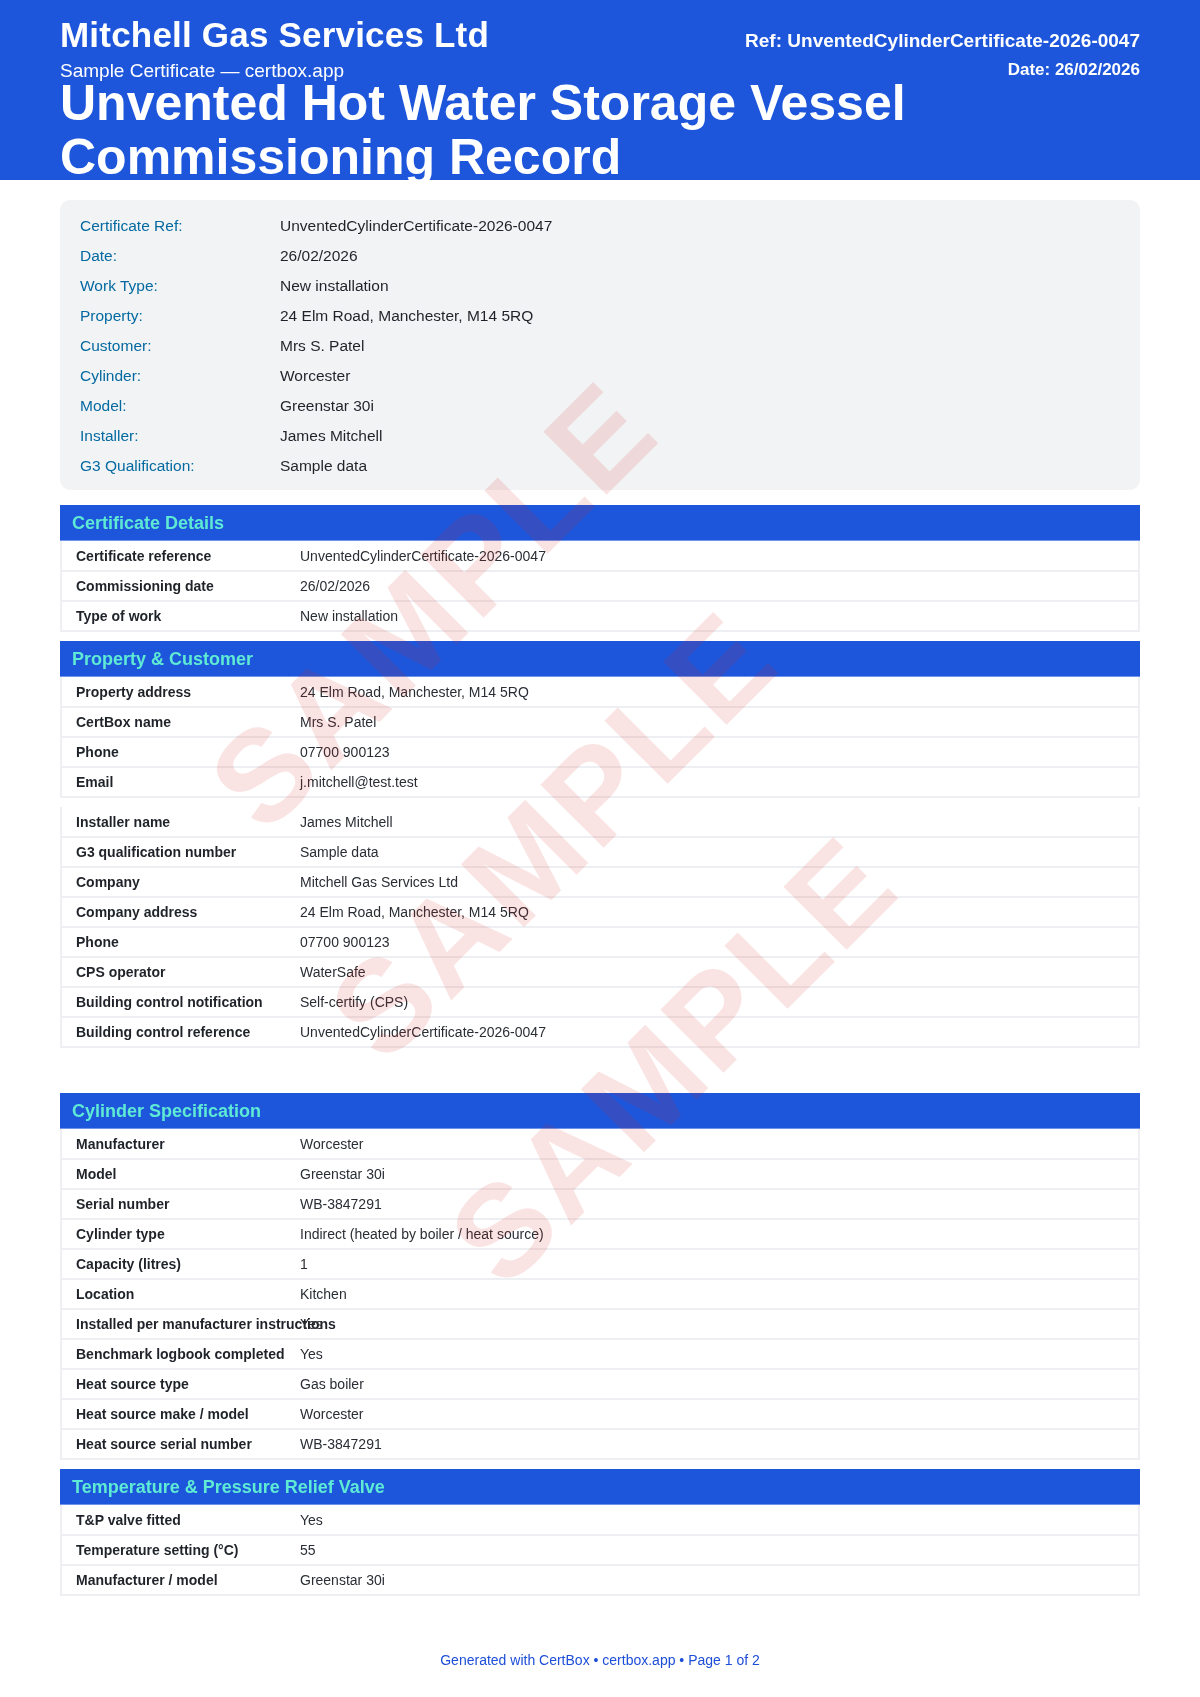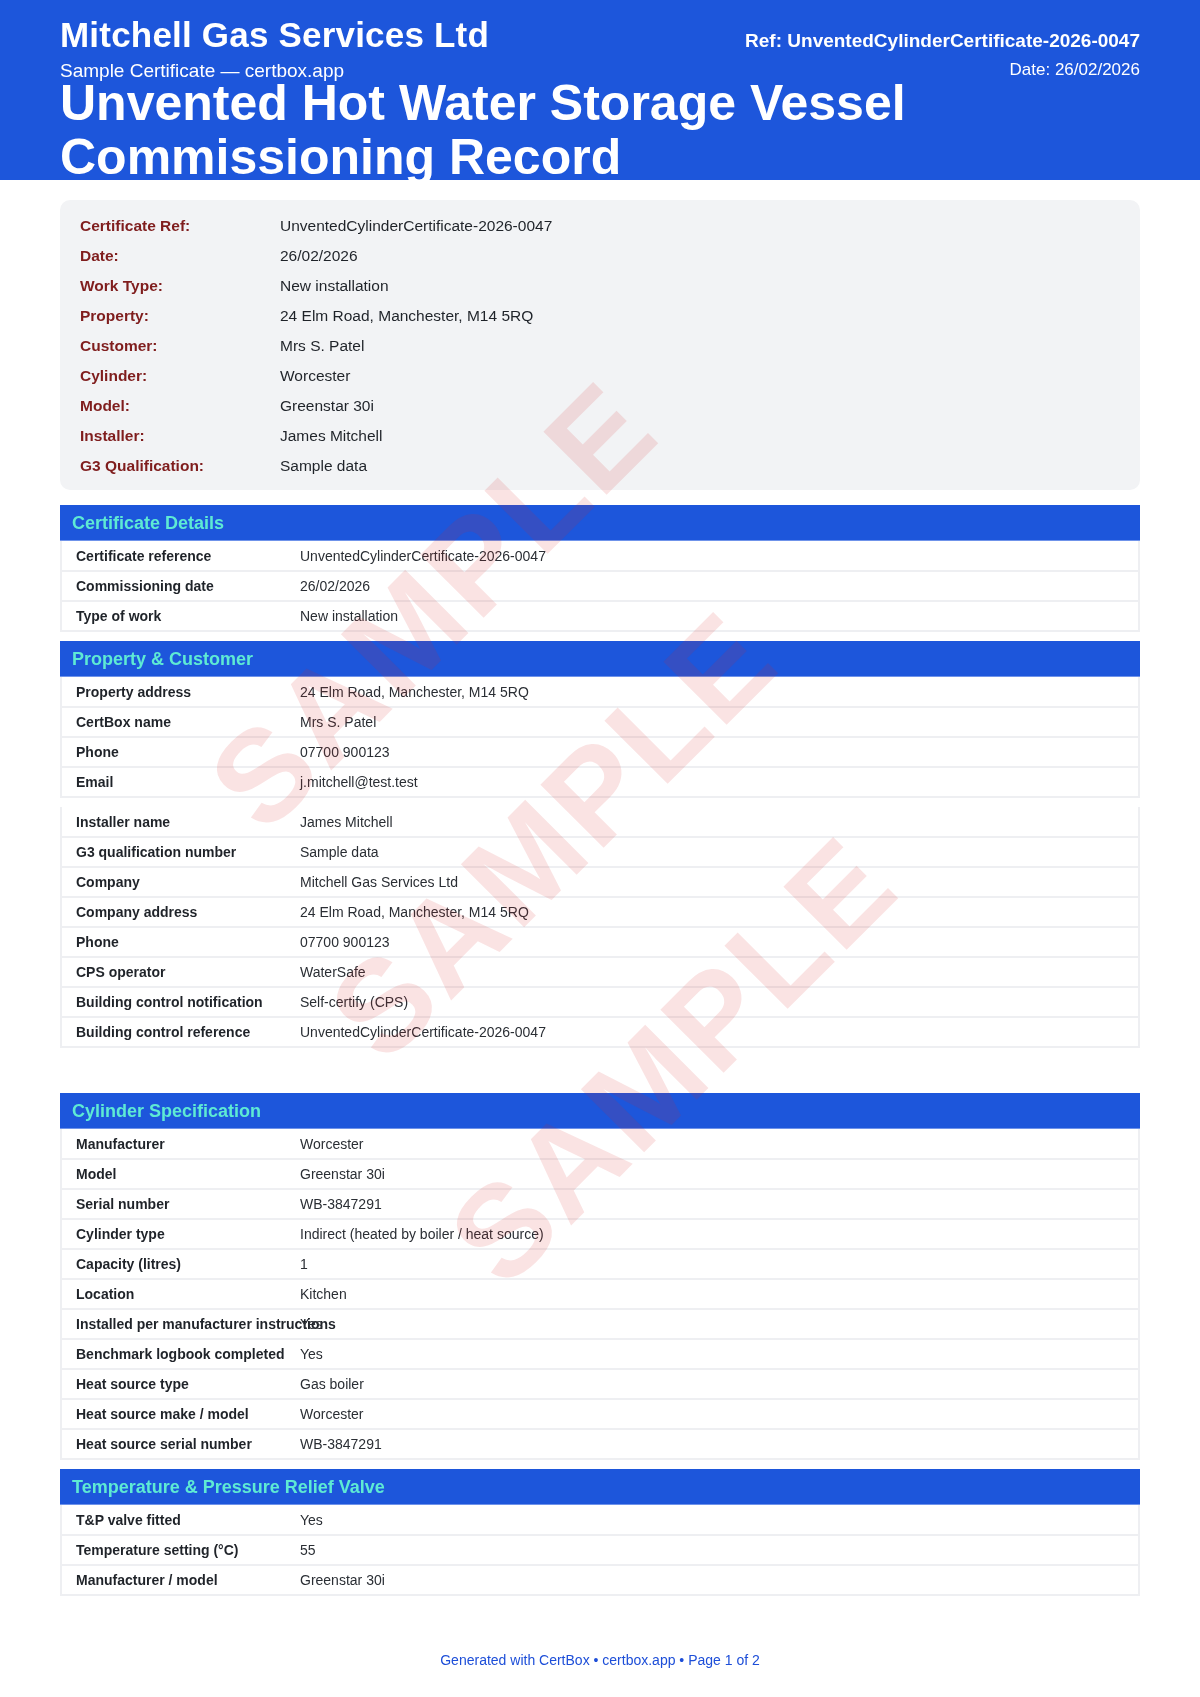--- a/index.html
+++ b/index.html
@@ -7,28 +7,28 @@
   body { font-family: "Liberation Sans", sans-serif; color: #1f2329; position: relative; }
 
   .header {
     position: absolute; left: 0; top: 0; width: 1200px; height: 180px;
     background: #1d56db; color: #ffffff;
   }
   .company { position: absolute; left: 60px; top: 15px; font-size: 35px; font-weight: bold; letter-spacing: 0.2px; }
   .subtitle { position: absolute; left: 60px; top: 60px; font-size: 19px; }
   .doc-title { position: absolute; left: 60px; top: 76px; font-size: 50px; font-weight: bold; line-height: 54px; width: 900px; }
   .ref { position: absolute; right: 60px; top: 30px; font-size: 19px; font-weight: bold; text-align: right; }
-  .hdr-date { position: absolute; right: 60px; top: 60px; font-size: 17px; text-align: right; }
+  .hdr-date { position: absolute; right: 60px; top: 60px; font-size: 17px; text-align: right; font-weight: bold; }
 
   .summary {
     position: absolute; left: 60px; top: 200px; width: 1080px; height: 290px;
     background: #f2f3f5; border-radius: 10px; padding: 11px 0 0 20px;
   }
   .summary-row { display: flex; height: 30px; align-items: center; font-size: 15.5px; }
-  .summary-label { width: 200px; color: #7f1d1d; font-weight: bold; }
+  .summary-label { width: 200px; color: #0369a1; font-weight: normal; }
   .summary-value { color: #1f2329; }
 
   .section { position: absolute; left: 60px; width: 1080px; }
   .section-head {
     background: #1d56db; color: #5eead4; font-size: 18px; font-weight: bold;
     height: 36px; line-height: 36px; padding-left: 12px;
     border-bottom: 1px solid #6f93ea;
   }
   .rows { border-left: 2px solid #eeeff2; border-right: 2px solid #eeeff2; border-bottom: 2px solid #eeeff2; }
   .row { display: flex; height: 30px; align-items: center; border-top: 2px solid #eeeff2; font-size: 14px; }

